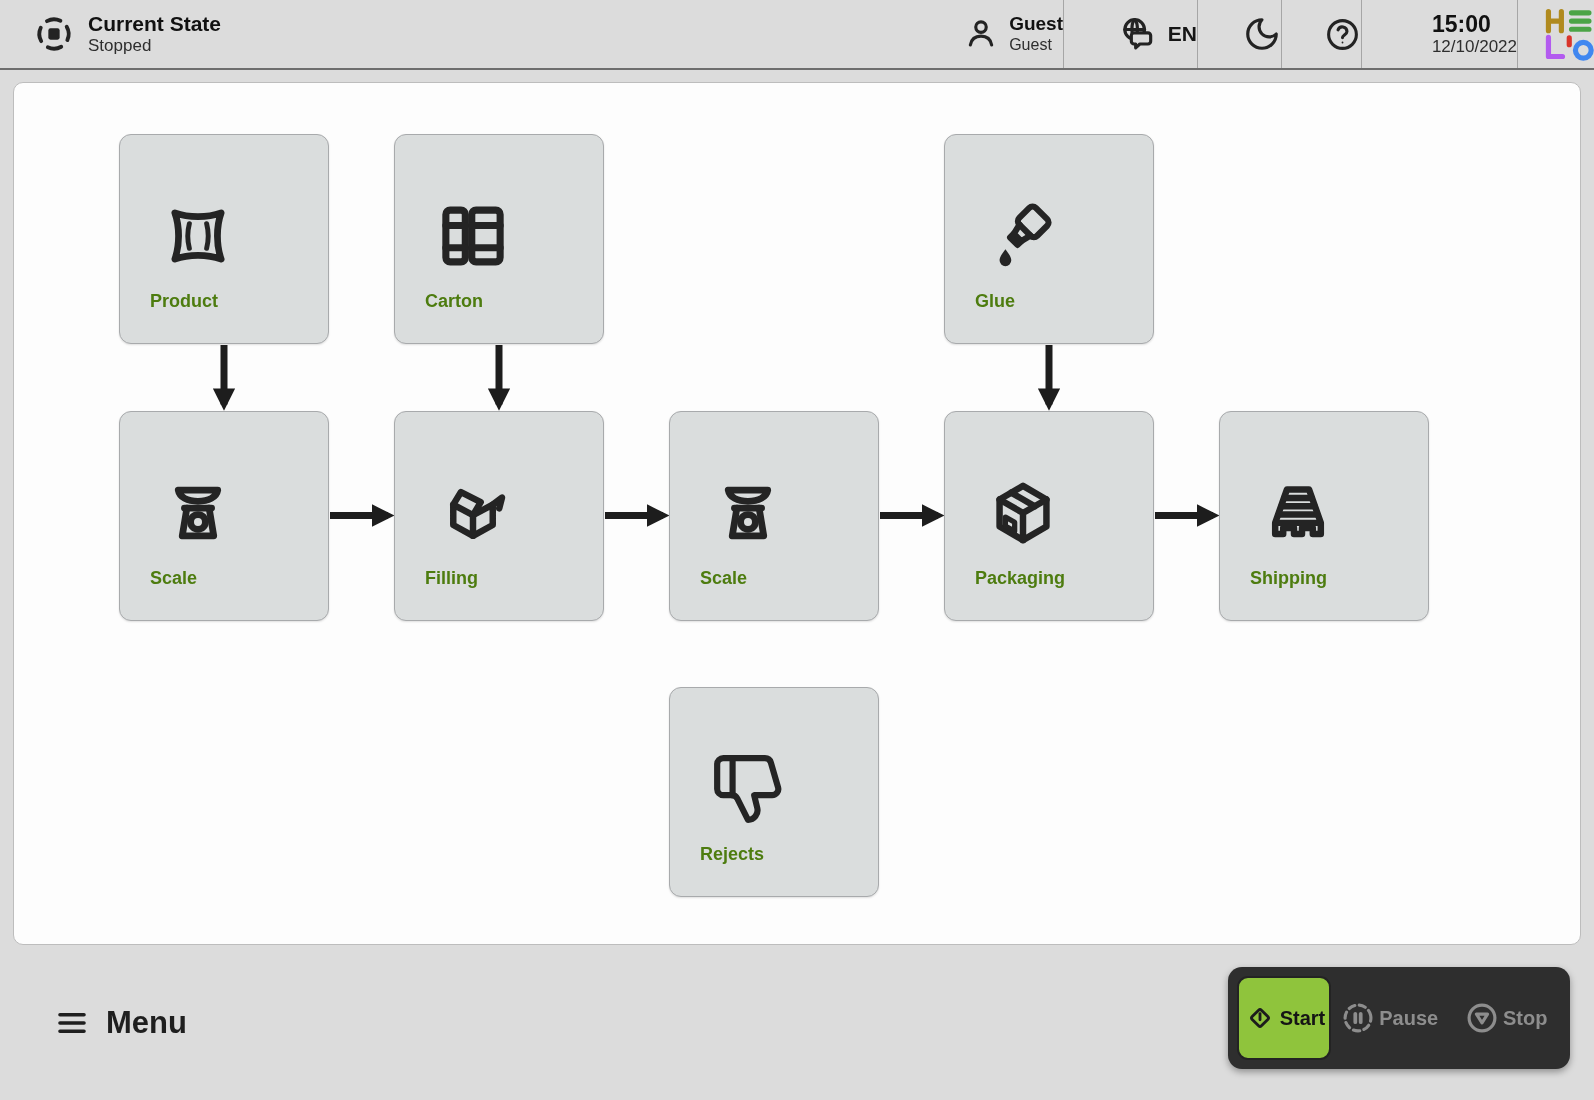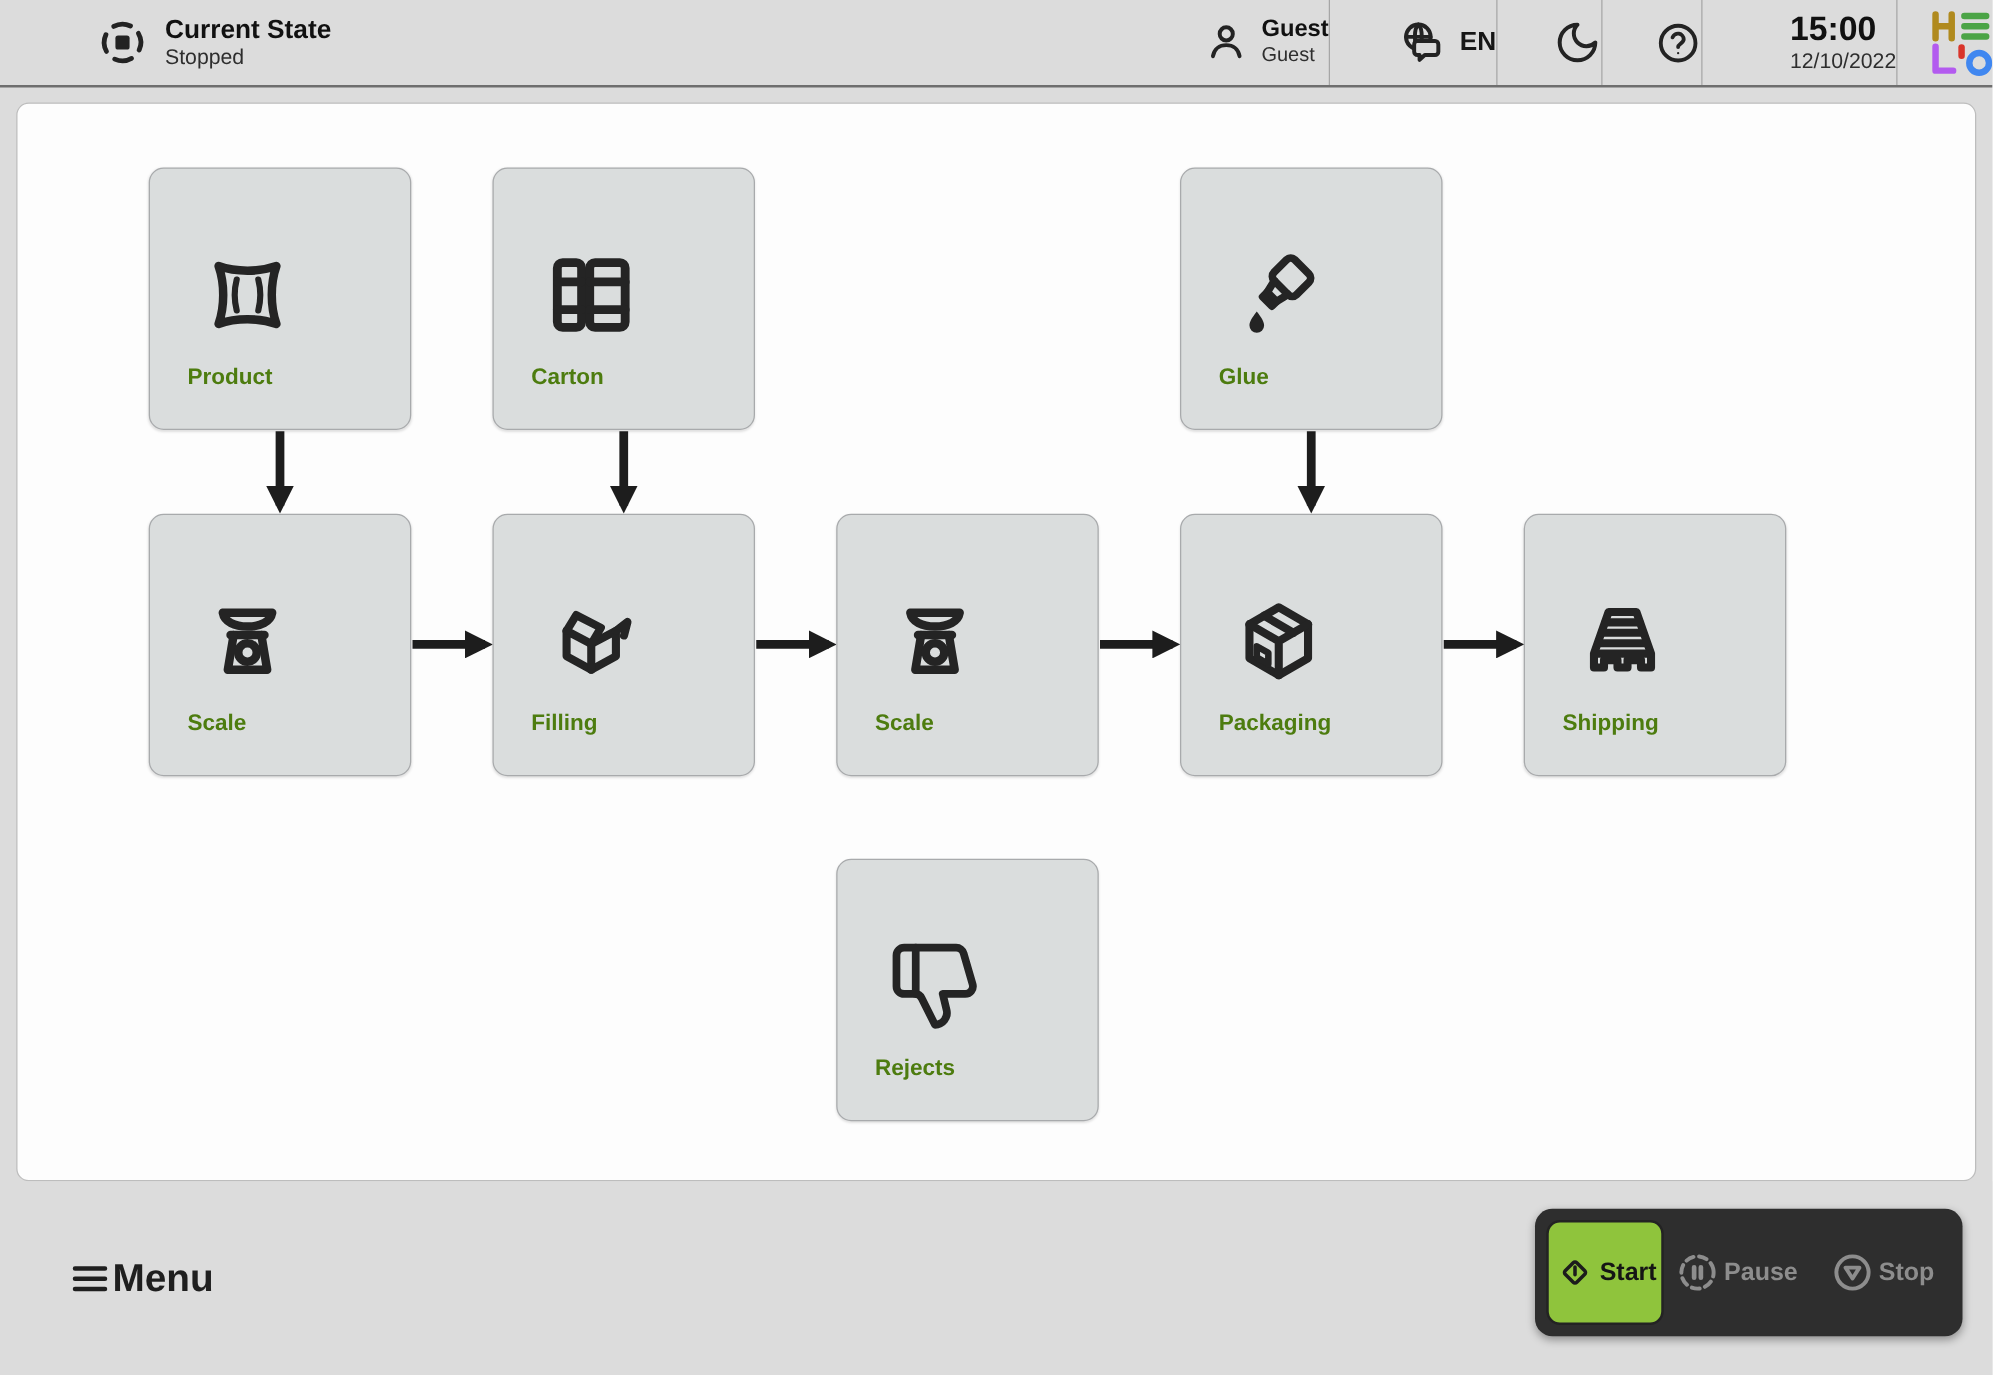--- a/index.html
+++ b/index.html
@@ -4,56 +4,56 @@
 <style>
   html,body{margin:0;padding:0;}
   body{
     width:1594px;height:1100px;overflow:hidden;position:relative;
     background:#dcdcdc;color:#1d1d1d;
     font-family:"Liberation Sans","DejaVu Sans",sans-serif;
     -webkit-font-smoothing:antialiased;
   }
   
   .header{height:70px;display:flex;align-items:stretch;background:#dcdcdc;border-bottom:2px solid #6e6e6e;box-sizing:border-box;}
-  .state-group{display:flex;align-items:center;gap:14px;padding-left:34px;margin-left:44px;}
+  .state-group{display:flex;align-items:center;gap:14px;padding-left:34px;}
   .state-text .t1{font-size:21px;font-weight:bold;color:#111;line-height:1.15;}
   .state-text .t2{font-size:17px;color:#2e2e2e;line-height:1.2;}
   .header-right{margin-left:auto;display:flex;align-items:stretch;}
   .hcell{display:flex;align-items:center;justify-content:flex-end;box-sizing:border-box;}
   .divided{border-left:1.5px solid #a6a6a6;}
   .user-cell{width:182px;gap:10px;}
   .user-text .t1{font-size:19px;font-weight:bold;color:#111;line-height:1.15;}
   .user-text .t2{font-size:16px;color:#2e2e2e;line-height:1.2;}
   .lang-cell{width:134px;gap:10px;font-size:21px;font-weight:bold;color:#161616;}
   .moon-cell{width:84px;}
   .help-cell{width:80px;}
   .clock-cell{width:156px;}
   .clock-text{text-align:left;}
-  .clock-text .t1{font-size:27px;font-weight:bold;color:#111;line-height:1.15;}
+  .clock-text .t1{font-size:23px;font-weight:bold;color:#111;line-height:1.15;}
   .clock-text .t2{font-size:17px;color:#2e2e2e;line-height:1.2;}
   .logo-cell{width:77px;}
   .icon{display:inline-flex;color:#232323;}
   
   .main{
     position:absolute;left:13px;right:13px;top:82px;height:861px;
     background:#fdfdfd;border:1px solid #bdbdbd;border-radius:10px;
   }
   .arrows{position:absolute;left:0;top:0;width:100%;height:100%;pointer-events:none;}
   .arrows line{stroke:#1d1d1d;stroke-width:7;}
   .station{
     position:absolute;width:210px;height:210px;box-sizing:border-box;
     background:#dadddd;border:1px solid #a8aaac;border-radius:12px;
     padding:62px 0 0 38px;box-shadow:0 1px 2px rgba(0,0,0,.12);
   }
   .st-icon{width:80px;height:78px;display:flex;align-items:center;justify-content:center;color:#242424;}
   .st-icon svg{width:74px;height:74px;}
   .st-label{margin-top:16px;font-size:18px;font-weight:bold;color:#4d7c0f;margin-left:-8px;}
   
   .footer{position:absolute;left:0;right:0;top:945px;height:155px;background:#dcdcdc;}
-  .menu-btn{position:absolute;left:54px;top:50%;transform:translateY(-50%);display:flex;align-items:center;cursor:pointer;}
+  .menu-btn{position:absolute;left:54px;top:50%;transform:translateY(-50%);display:flex;align-items:center;gap:16px;cursor:pointer;}
   .menu-btn .menu-label{font-size:31px;font-weight:bold;color:#1f1f1f;}
   .control-bar{
     position:absolute;right:24px;top:22px;width:342px;height:102px;box-sizing:border-box;
     background:#2e2e2e;border-radius:14px;box-shadow:0 3px 7px rgba(0,0,0,.35);
     display:flex;align-items:center;padding:0 6px;
   }
   .ctrl{display:flex;flex-direction:row;align-items:center;justify-content:center;gap:3px;cursor:pointer;}
   .ctrl .ctrl-label{font-size:20px;font-weight:bold;}
   .ctrl-start{
     width:94px;height:84px;margin-left:3px;background:#8fc43c;border:2px solid #232323;

